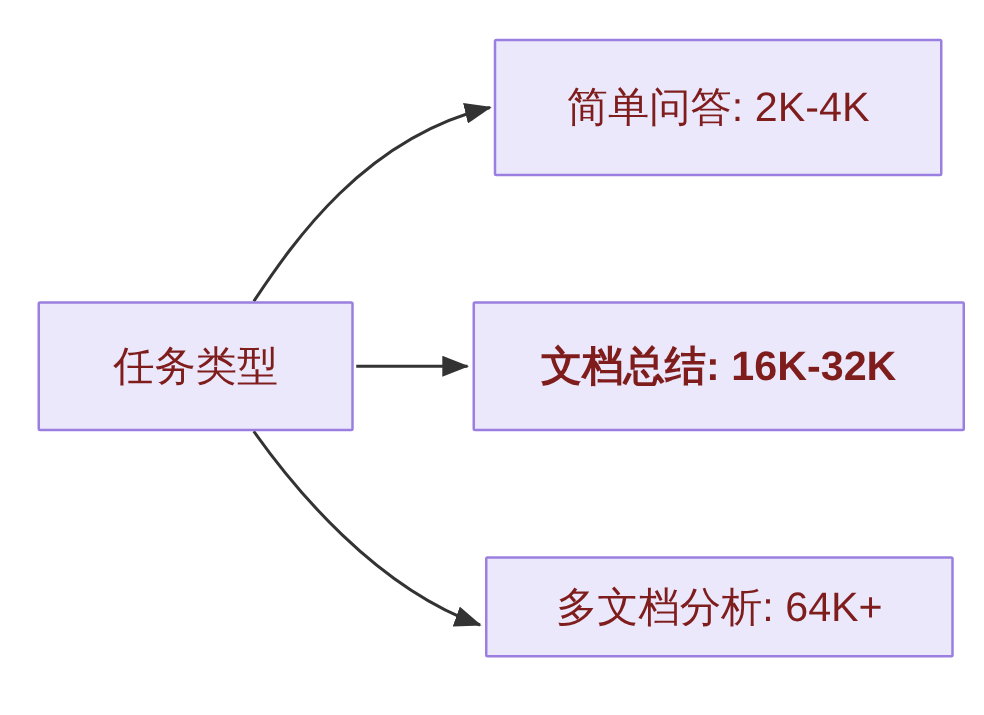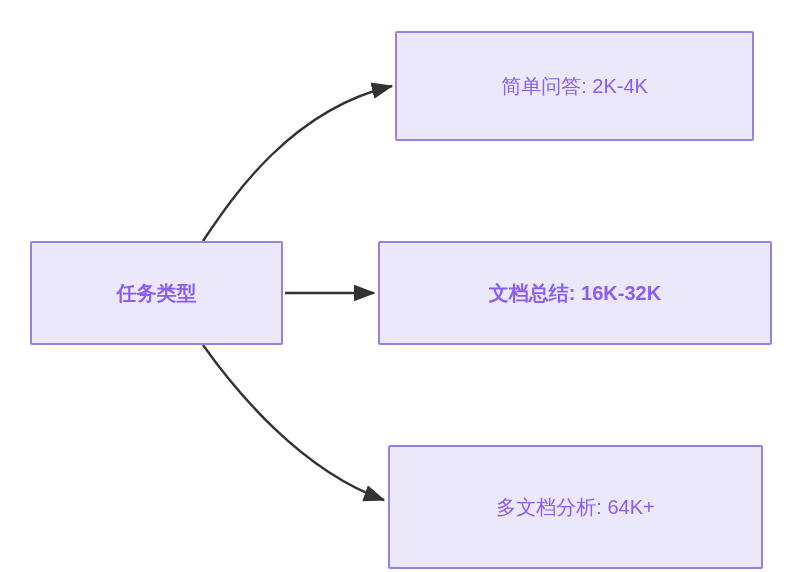--- a/index.html
+++ b/index.html
@@ -33,51 +33,50 @@
     position: absolute;
     box-sizing: border-box;
     background: #ebe8fc;
     border: 2px solid #9b7fe0;
     border-radius: 2px;
     display: flex;
     align-items: center;
     justify-content: center;
   }
   .node-label {
-    color: #8b5cf6;
-    font-size: 20px;
+    color: #7f1d1d;
+    font-size: 33px;
     line-height: 1.2;
     white-space: nowrap;
     letter-spacing: 0px;
   }
   #node-task-type {
     left: 30px;
     top: 241px;
     width: 253px;
     height: 104px;
-    font-weight: bold;
   }
   #node-simple-qa {
     left: 395px;
     top: 31px;
     width: 359px;
     height: 110px;
   }
   #node-doc-summary {
     left: 378px;
     top: 241px;
     width: 394px;
     height: 104px;
     font-weight: bold;
   }
   #node-multi-doc {
     left: 388px;
     top: 445px;
     width: 375px;
-    height: 124px;
+    height: 81px;
   }
 </style>
 </head>
 <body>
 
 <div id="diagram-canvas">
 
   <svg class="edge-layer" width="787" height="572" viewBox="0 0 787 572" xmlns="http://www.w3.org/2000/svg">
     <defs>
       <marker id="arrowhead" markerWidth="9" markerHeight="7" refX="8.4" refY="3.5" orient="auto" markerUnits="strokeWidth">

